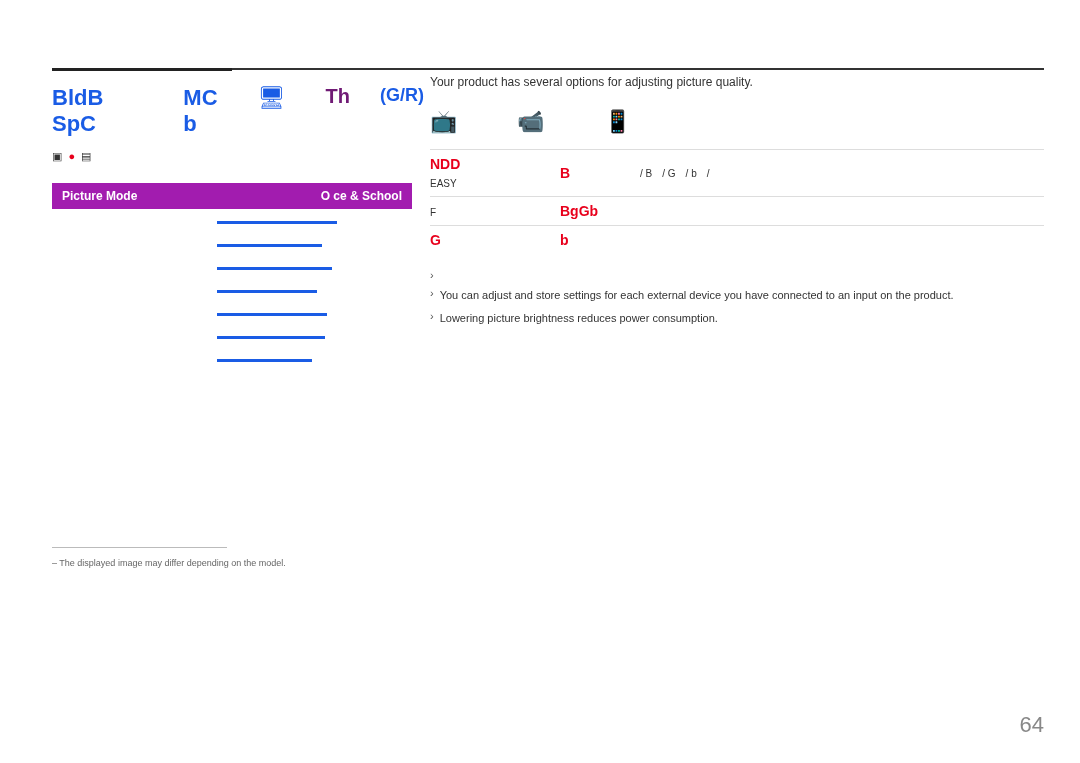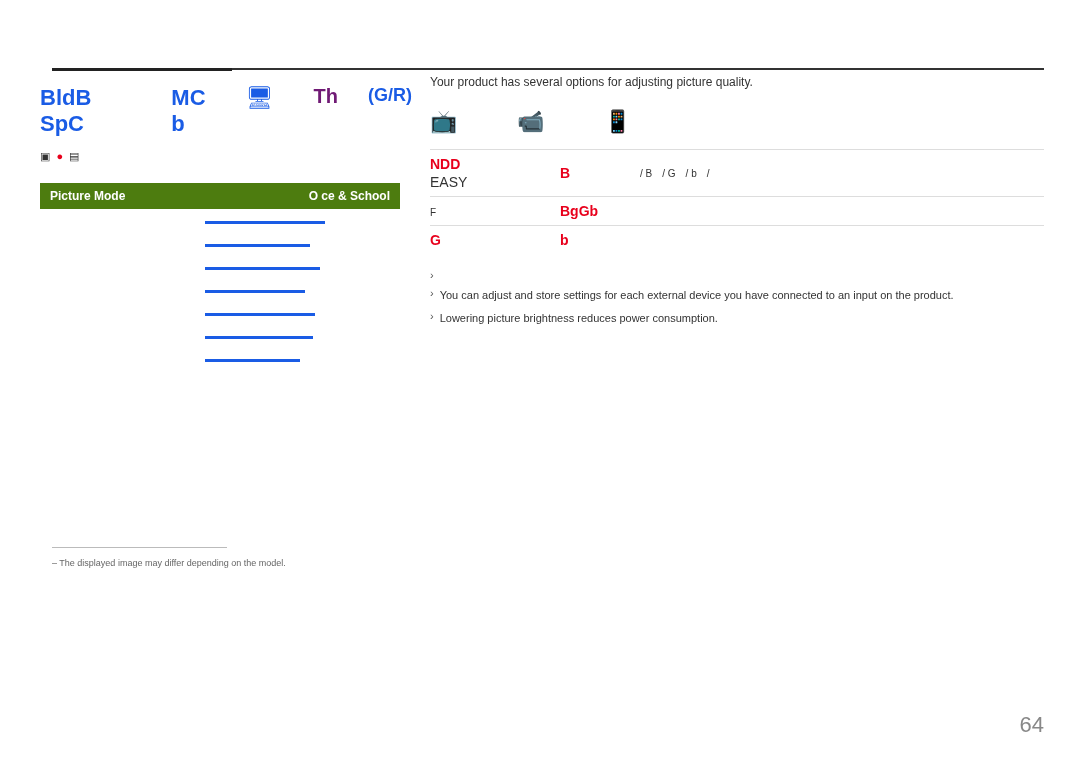--- a/index.html
+++ b/index.html
@@ -27,21 +27,21 @@
       left: 52px;
       width: 180px;
       height: 2.5px;
       background: #222;
     }
 
     
     .left-panel {
       position: absolute;
       top: 85px;
-      left: 40px;
+      left: 52px;
       width: 360px;
     }
 
     
     .icon-row {
       display: flex;
       align-items: flex-start;
       gap: 30px;
       margin-bottom: 8px;
     }
@@ -79,21 +79,21 @@
     }
 
     
     .picture-mode-menu {
       margin-top: 10px;
     }
 
     .menu-header {
       display: flex;
       align-items: center;
-      background: #4d7c0f;
+      background: #a21caf;
       padding: 6px 10px;
       margin-bottom: 2px;
     }
 
     .menu-header-left {
       color: #ffffff;
       font-size: 12px;
       font-weight: bold;
       flex: 1;
     }
@@ -271,21 +271,21 @@
     <div>
       <span style="font-size:22px; color:#333;">📱</span>
     </div>
   </div>
 
   <div style="border-top: 1px solid #ddd;">
 
     <div style="display:flex; align-items:center; padding:5px 0; border-bottom:1px solid #ddd;">
       <div style="width:130px;">
         <span class="red-text">NDD</span><br>
-        <span style="font-size:14px; color:#333;">EASY</span>
+        <span style="font-size:10px; color:#333;">EASY</span>
       </div>
       <div style="width:80px;">
         <span class="red-text">B</span>
       </div>
       <div style="flex:1; display:flex; gap:10px;">
         <span style="font-size:10px; color:#333;">/ B</span>
         <span style="font-size:10px; color:#333;">/ G</span>
         <span style="font-size:10px; color:#333;">/ b</span>
         <span style="font-size:10px; color:#333;">/</span>
       </div>

